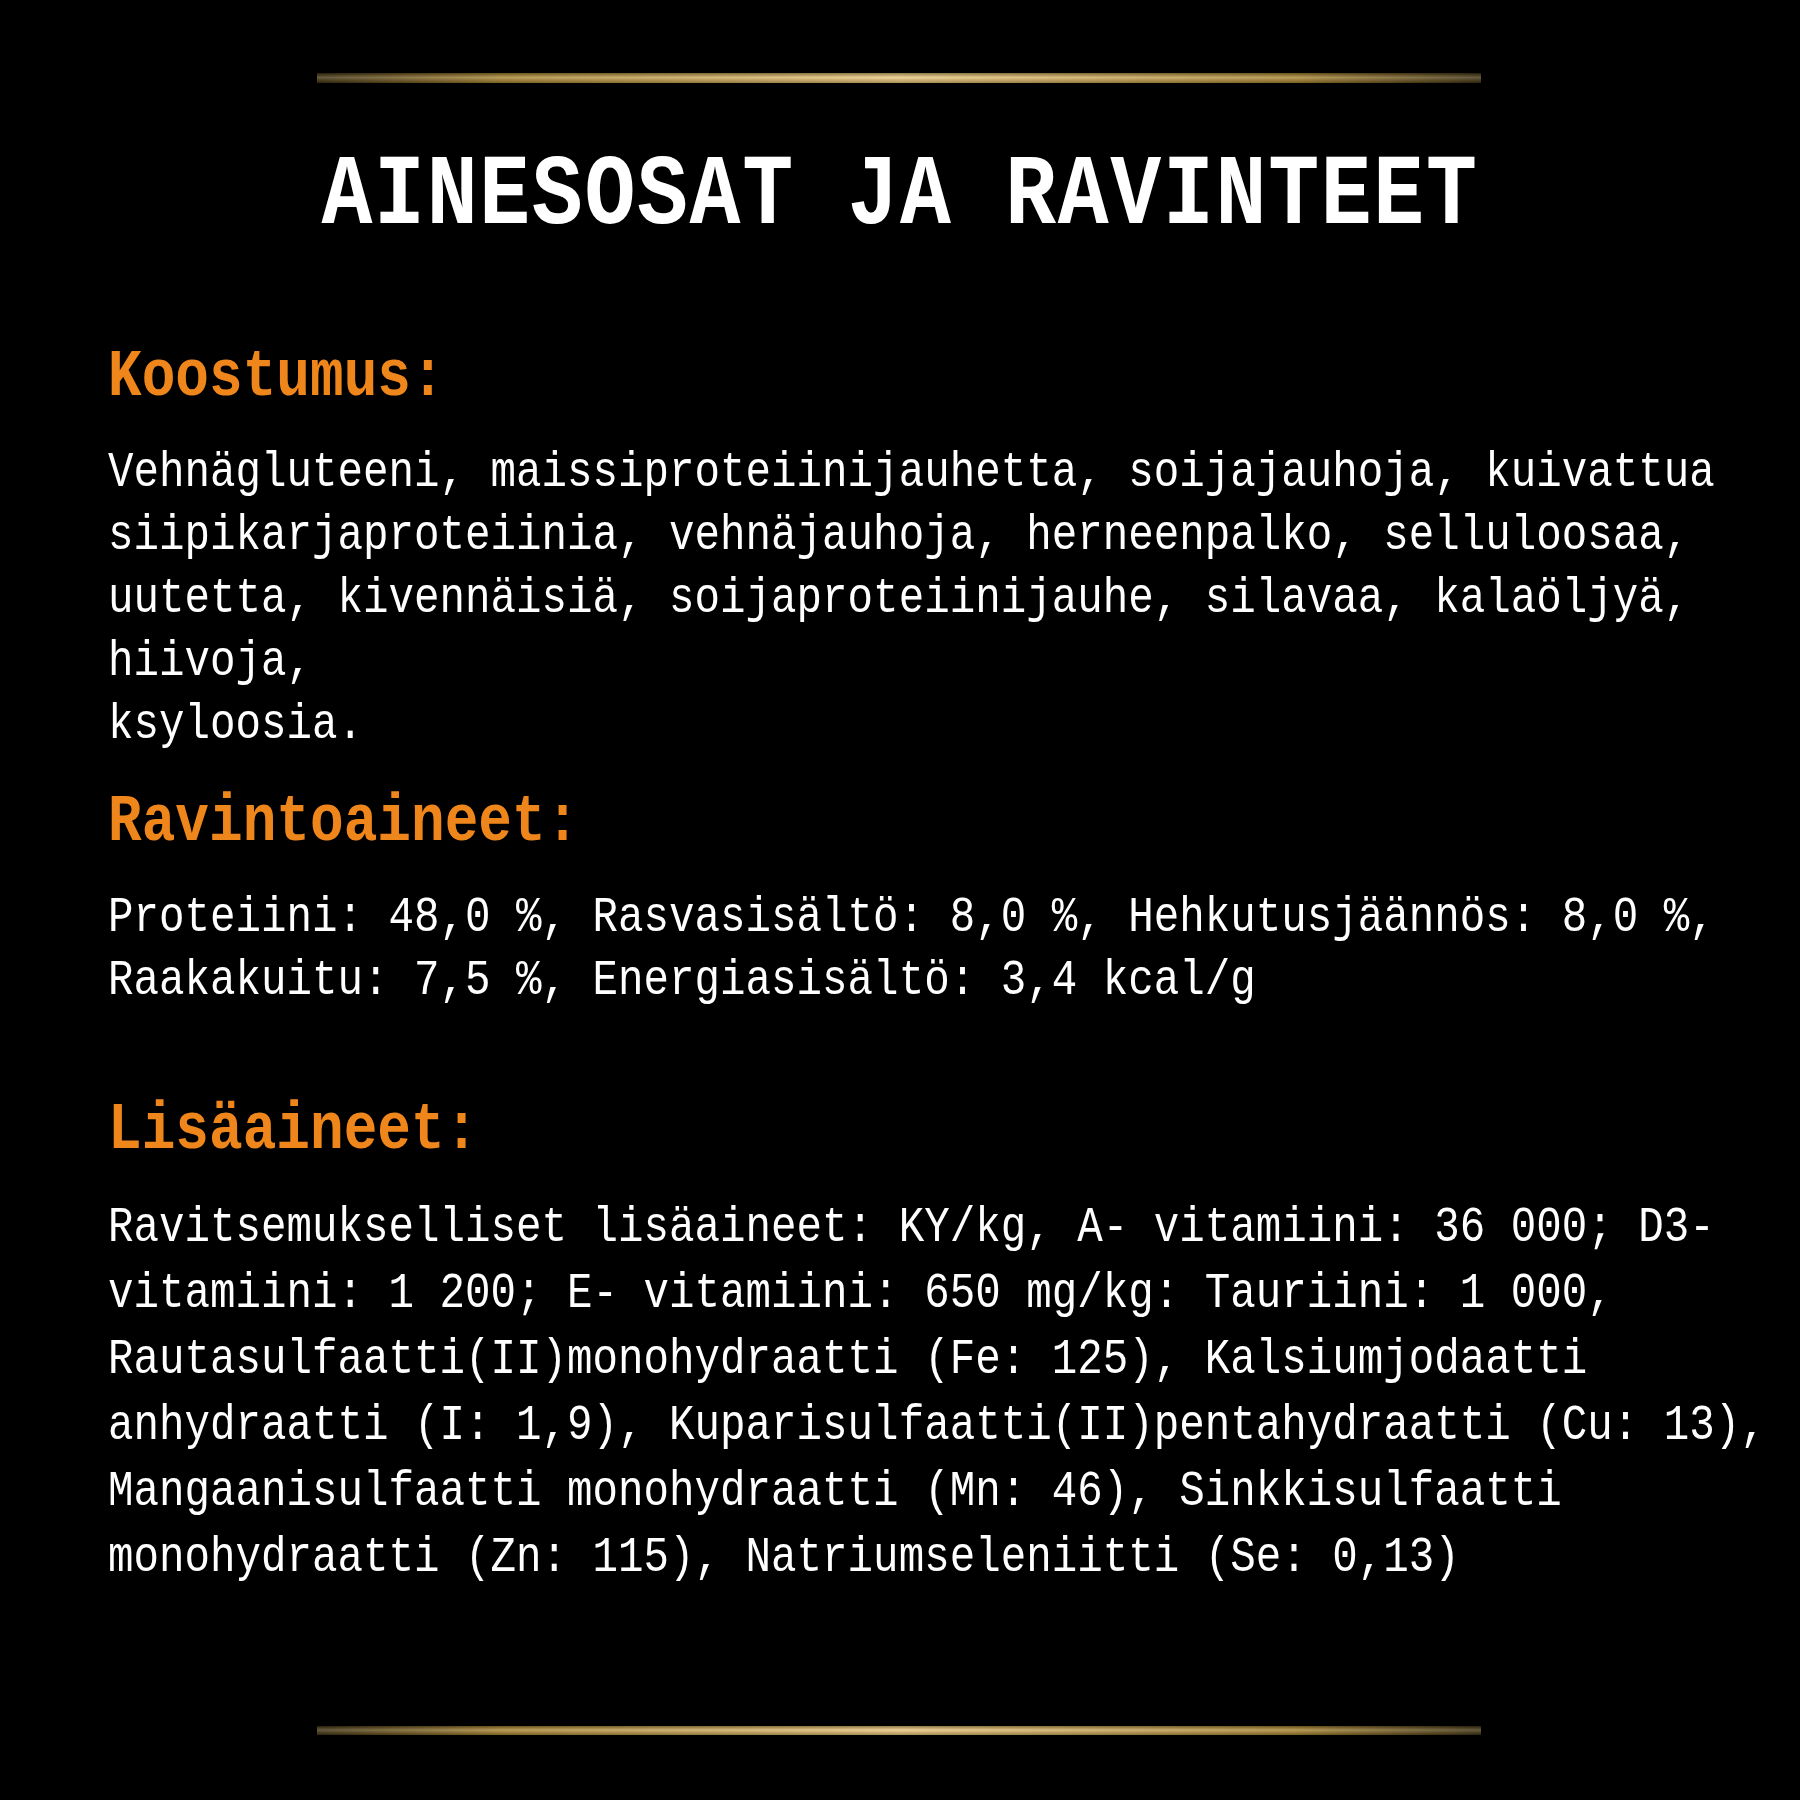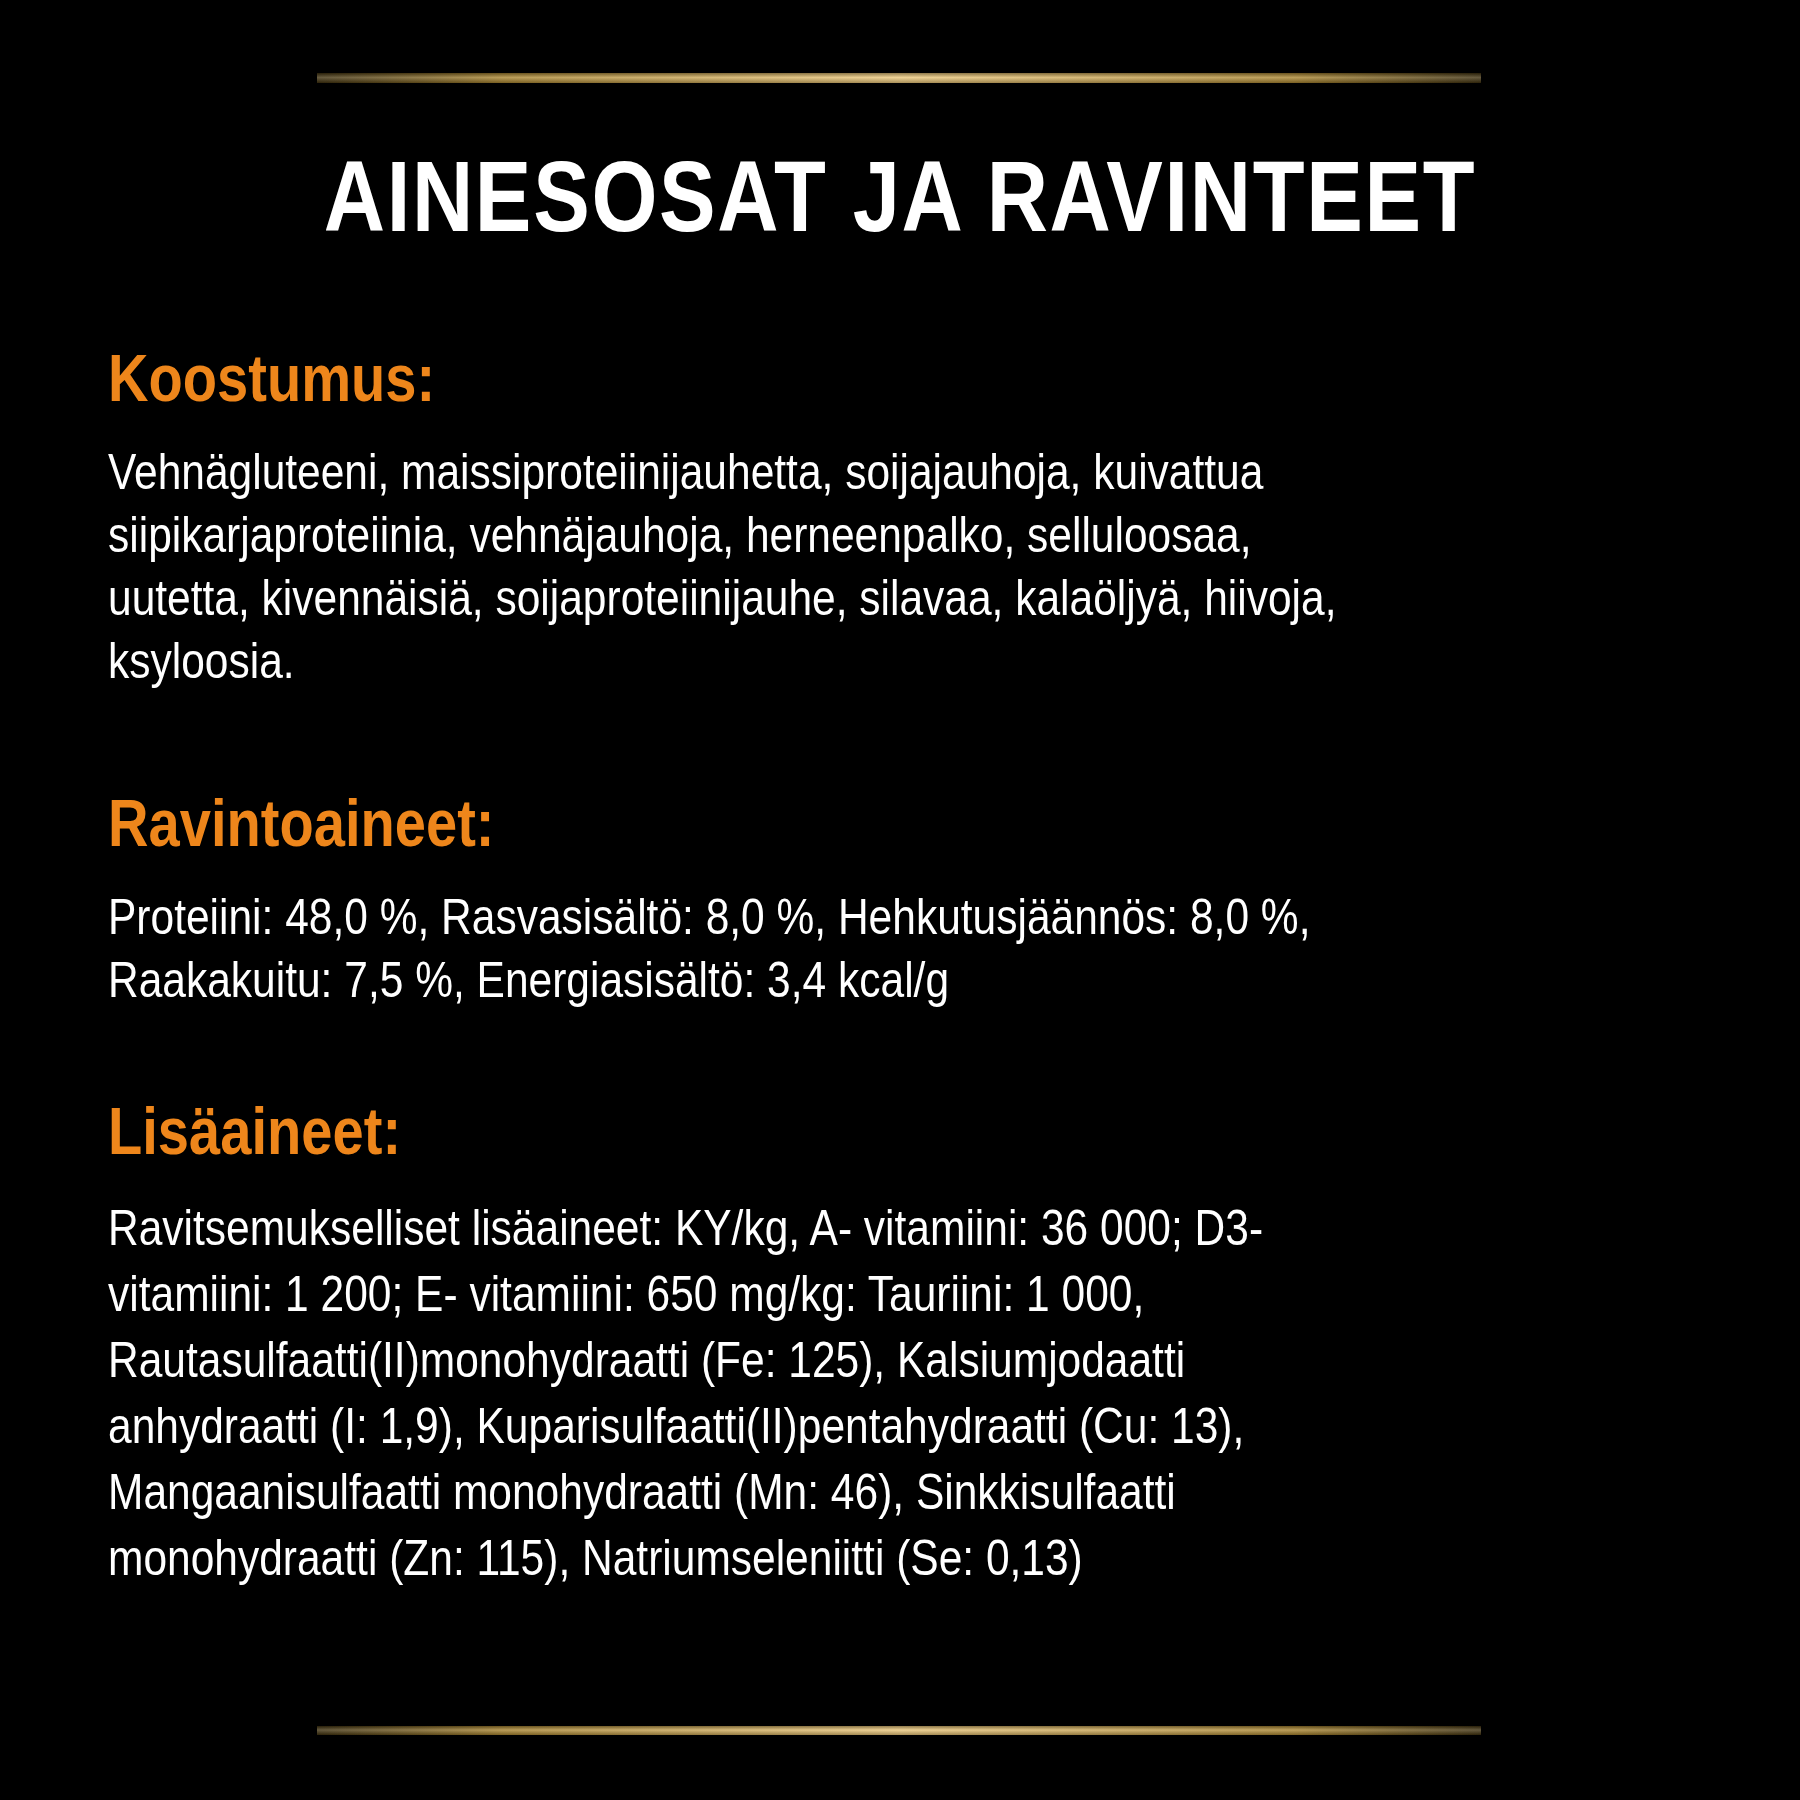--- a/index.html
+++ b/index.html
@@ -6,21 +6,21 @@
     margin: 0;
     padding: 0;
     background: #000;
   }
   .stage {
     position: relative;
     width: 1800px;
     height: 1796px;
     background: var(--bg, #000000);
     overflow: hidden;
-    font-family: Liberation Sans, sans-serif;
+    font-family: Liberation Mono, monospace;
     color: #fff;
   }
   .gold-bar {
     position: absolute;
     left: 317px;
     width: 1164px;
     background:
       linear-gradient(180deg, rgba(0,0,0,0.38) 0%, rgba(255,255,255,0.20) 45%, rgba(0,0,0,0.28) 100%),
       linear-gradient(90deg, var(--gold-dark) 0%, var(--gold-mid) 16%, var(--gold-light) 50%, var(--gold-mid) 84%, var(--gold-dark) 100%);
   }

